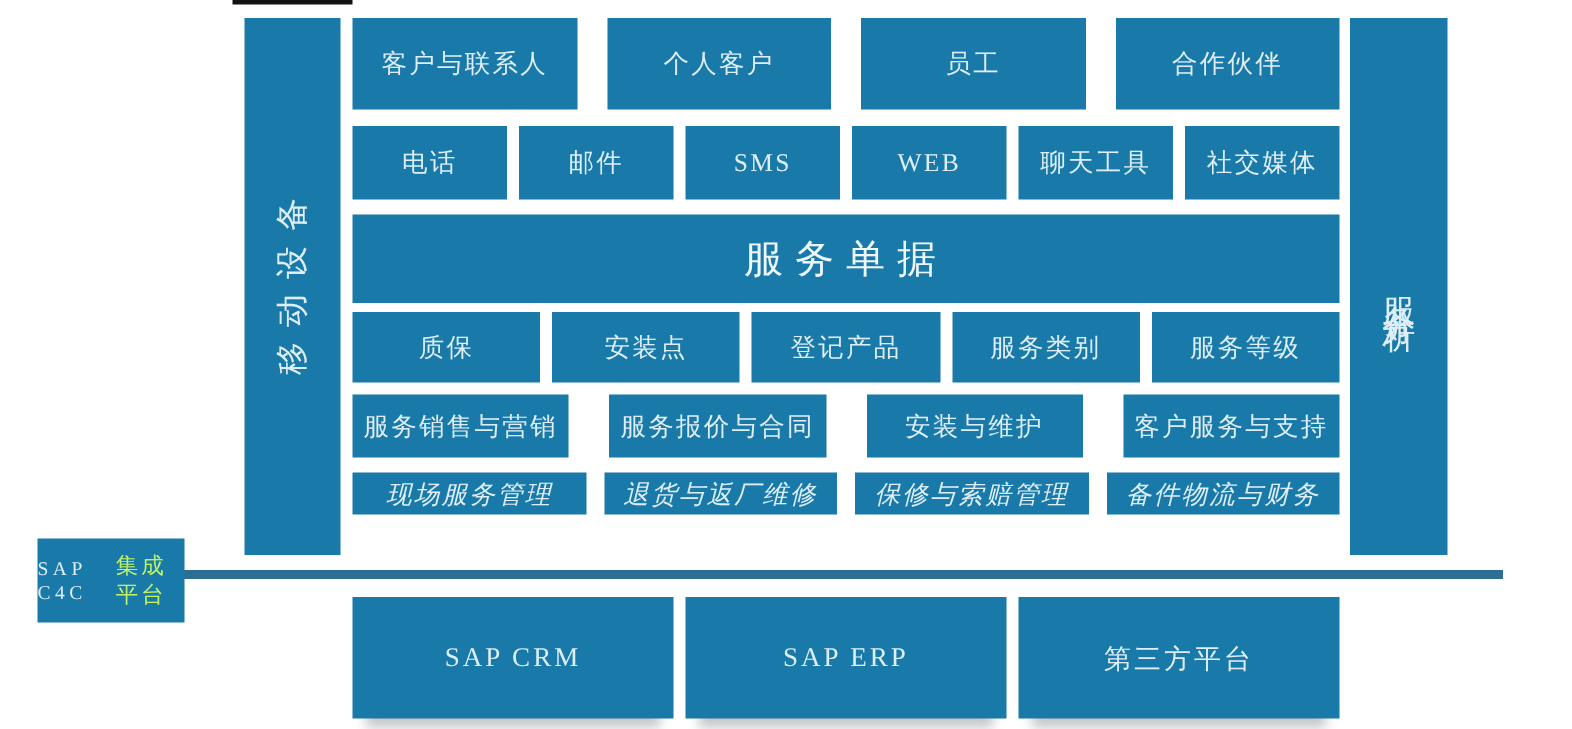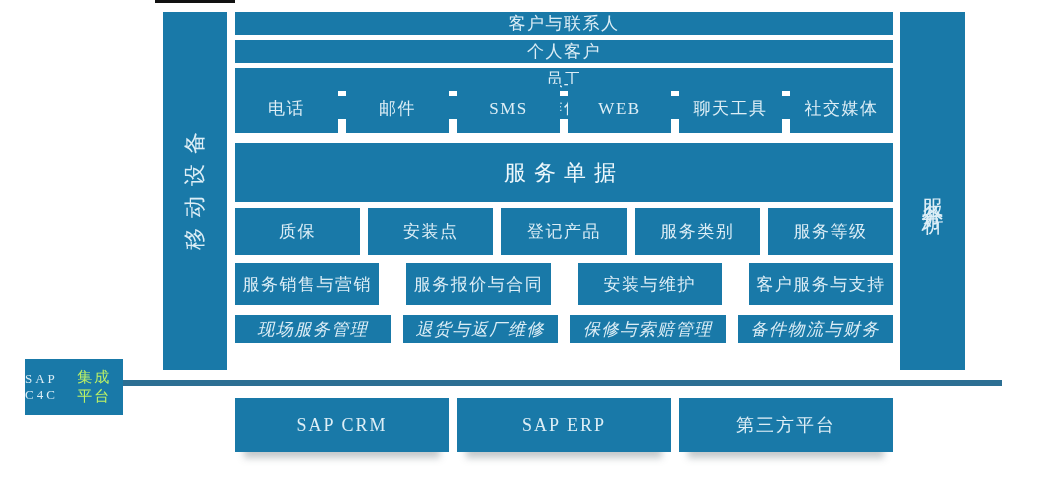--- a/index.html
+++ b/index.html
@@ -27,38 +27,38 @@
   }
   .right-bar{position:absolute;left:900px;top:12px;width:65px;height:358px;}
   .right-bar .vlabel{
     writing-mode:vertical-rl;text-orientation:upright;
     font-size:22px;letter-spacing:5px;line-height:1;
   }
   
   .grid{position:absolute;left:235px;top:12px;width:658px;}
   .grid-row{display:flex;}
   .grid-row .cell{flex:1;font-size:17px;letter-spacing:1.5px;}
-  .row-1{height:61px;gap:5px;margin-bottom:11px;flex-direction:column;}
+  .row-1{height:61px;gap:20px;margin-bottom:11px;}
   .row-2{height:49px;gap:8px;margin-bottom:10px;}
   .row-3{height:59px;margin-bottom:6px;}
-  .row-3 .cell{font-size:22px;letter-spacing:8px;color:#eef8fc;font-family:Liberation Serif, serif;}
+  .row-3 .cell{font-size:26px;letter-spacing:8px;color:#eef8fc;font-family:Liberation Serif, serif;}
   .row-4{height:47px;gap:8px;margin-bottom:8px;border-radius:22px;}
   .row-5{height:42px;gap:27px;margin-bottom:10px;}
   .row-6{height:28px;gap:12px;font-style:italic;}
   
   .divider-line{position:absolute;left:118px;top:380px;width:884px;height:6px;background:#2c6f93;}
   .c4c-box{
     position:absolute;left:25px;top:359px;width:98px;height:56px;
     display:flex;align-items:center;justify-content:center;
     gap:4px;box-sizing:border-box;
   }
   .c4c-line1{font-size:13px;letter-spacing:3px;}
   .c4c-line2{font-size:15px;font-weight:normal;letter-spacing:2px;color:#bef264;}
   
-  .bottom-row{position:absolute;left:235px;top:398px;width:658px;height:54px;display:flex;gap:8px;}
+  .bottom-row{position:absolute;left:235px;top:398px;width:658px;height:81px;display:flex;gap:8px;}
   .bottom-row .cell{
     flex:1;font-size:18px;letter-spacing:2px;
     box-shadow:0 15px 7px -9px rgba(125,135,140,.45);
   }
 </style>
 </head>
 <body>
 
 <div class="canvas">
 

